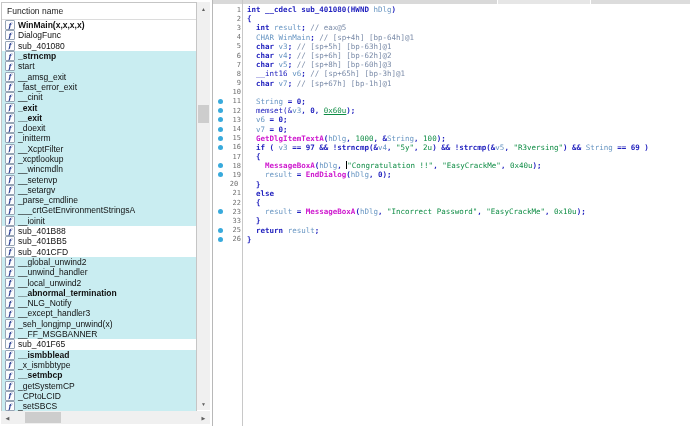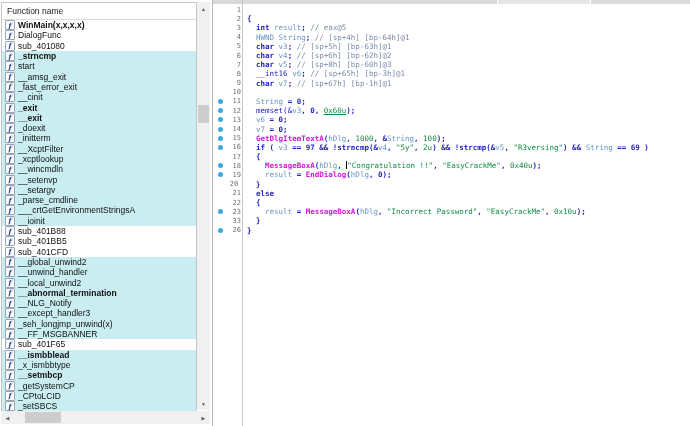--- a/index.html
+++ b/index.html
@@ -233,35 +233,36 @@
       <div class="gap"></div>
       <div class="seg2"></div>
       <div class="gap"></div>
       <div class="seg3"></div>
     </div>
     <div class="gutter-sep"></div>
     <div class="code-lines">
         <div class="cline">
           <span class="dotcell"></span>
           <span class="numcell" style="color: rgb(112, 112, 112);">1</span>
+          <span class="textcell"><span style="color: rgb(33, 33, 190); font-weight: bold;">int __cdecl sub_401080(HWND </span><span style="color: rgb(103, 149, 194);">hDlg</span><span style="color: rgb(33, 33, 190); font-weight: bold;">)</span></span>
         </div>
         <div class="cline">
           <span class="dotcell"></span>
           <span class="numcell" style="color: rgb(112, 112, 112);">2</span>
           <span class="textcell"><span style="color: rgb(33, 33, 190); font-weight: bold;">{</span></span>
         </div>
         <div class="cline">
           <span class="dotcell"></span>
           <span class="numcell" style="color: rgb(112, 112, 112);">3</span>
           <span class="textcell"><span style="color: rgb(33, 33, 190); font-weight: bold;">  int </span><span style="color: rgb(103, 149, 194);">result</span><span style="color: rgb(33, 33, 190); font-weight: bold;">; </span><span style="color: rgb(122, 139, 168);">// eax@5</span></span>
         </div>
         <div class="cline">
           <span class="dotcell"></span>
           <span class="numcell" style="color: rgb(112, 112, 112);">4</span>
-          <span class="textcell"><span style="color: rgb(103, 149, 194);">  HWND String</span><span style="color: rgb(33, 33, 190); font-weight: bold;">; </span><span style="color: rgb(122, 139, 168);">// [sp+4h] [bp-64h]@1</span></span>
+          <span class="textcell"><span style="color: rgb(103, 149, 194);">  CHAR WinMain</span><span style="color: rgb(33, 33, 190); font-weight: bold;">; </span><span style="color: rgb(122, 139, 168);">// [sp+4h] [bp-64h]@1</span></span>
         </div>
         <div class="cline">
           <span class="dotcell"></span>
           <span class="numcell" style="color: rgb(112, 112, 112);">5</span>
           <span class="textcell"><span style="color: rgb(33, 33, 190); font-weight: bold;">  char </span><span style="color: rgb(103, 149, 194);">v3</span><span style="color: rgb(33, 33, 190); font-weight: bold;">; </span><span style="color: rgb(122, 139, 168);">// [sp+5h] [bp-63h]@1</span></span>
         </div>
         <div class="cline">
           <span class="dotcell"></span>
           <span class="numcell" style="color: rgb(112, 112, 112);">6</span>
           <span class="textcell"><span style="color: rgb(33, 33, 190); font-weight: bold;">  char </span><span style="color: rgb(103, 149, 194);">v4</span><span style="color: rgb(33, 33, 190); font-weight: bold;">; </span><span style="color: rgb(122, 139, 168);">// [sp+6h] [bp-62h]@2</span></span>
@@ -371,19 +372,26 @@
         </div>
         <div class="cline">
           <span class="dotcell"></span>
           <span class="numcell" style="color: rgb(112, 112, 112);">33</span>
           <span class="textcell"><span style="color: rgb(33, 33, 190); font-weight: bold;">  }</span></span>
         </div>
         <div class="cline">
           <span class="dotcell">
             <span class="dot" style="background: rgb(56, 170, 220);"></span>
           </span>
+          <span class="numcell" style="color: rgb(112, 112, 112);">25</span>
+          <span class="textcell"><span style="color: rgb(33, 33, 190); font-weight: bold;">  return </span><span style="color: rgb(103, 149, 194);">result</span><span style="color: rgb(33, 33, 190); font-weight: bold;">;</span></span>
+        </div>
+        <div class="cline">
+          <span class="dotcell">
+            <span class="dot" style="background: rgb(56, 170, 220);"></span>
+          </span>
           <span class="numcell" style="color: rgb(112, 112, 112);">26</span>
           <span class="textcell"><span style="color: rgb(33, 33, 190); font-weight: bold;">}</span></span>
         </div>
       </div>
   </div>
 
 </div>
 
 </body></html>

